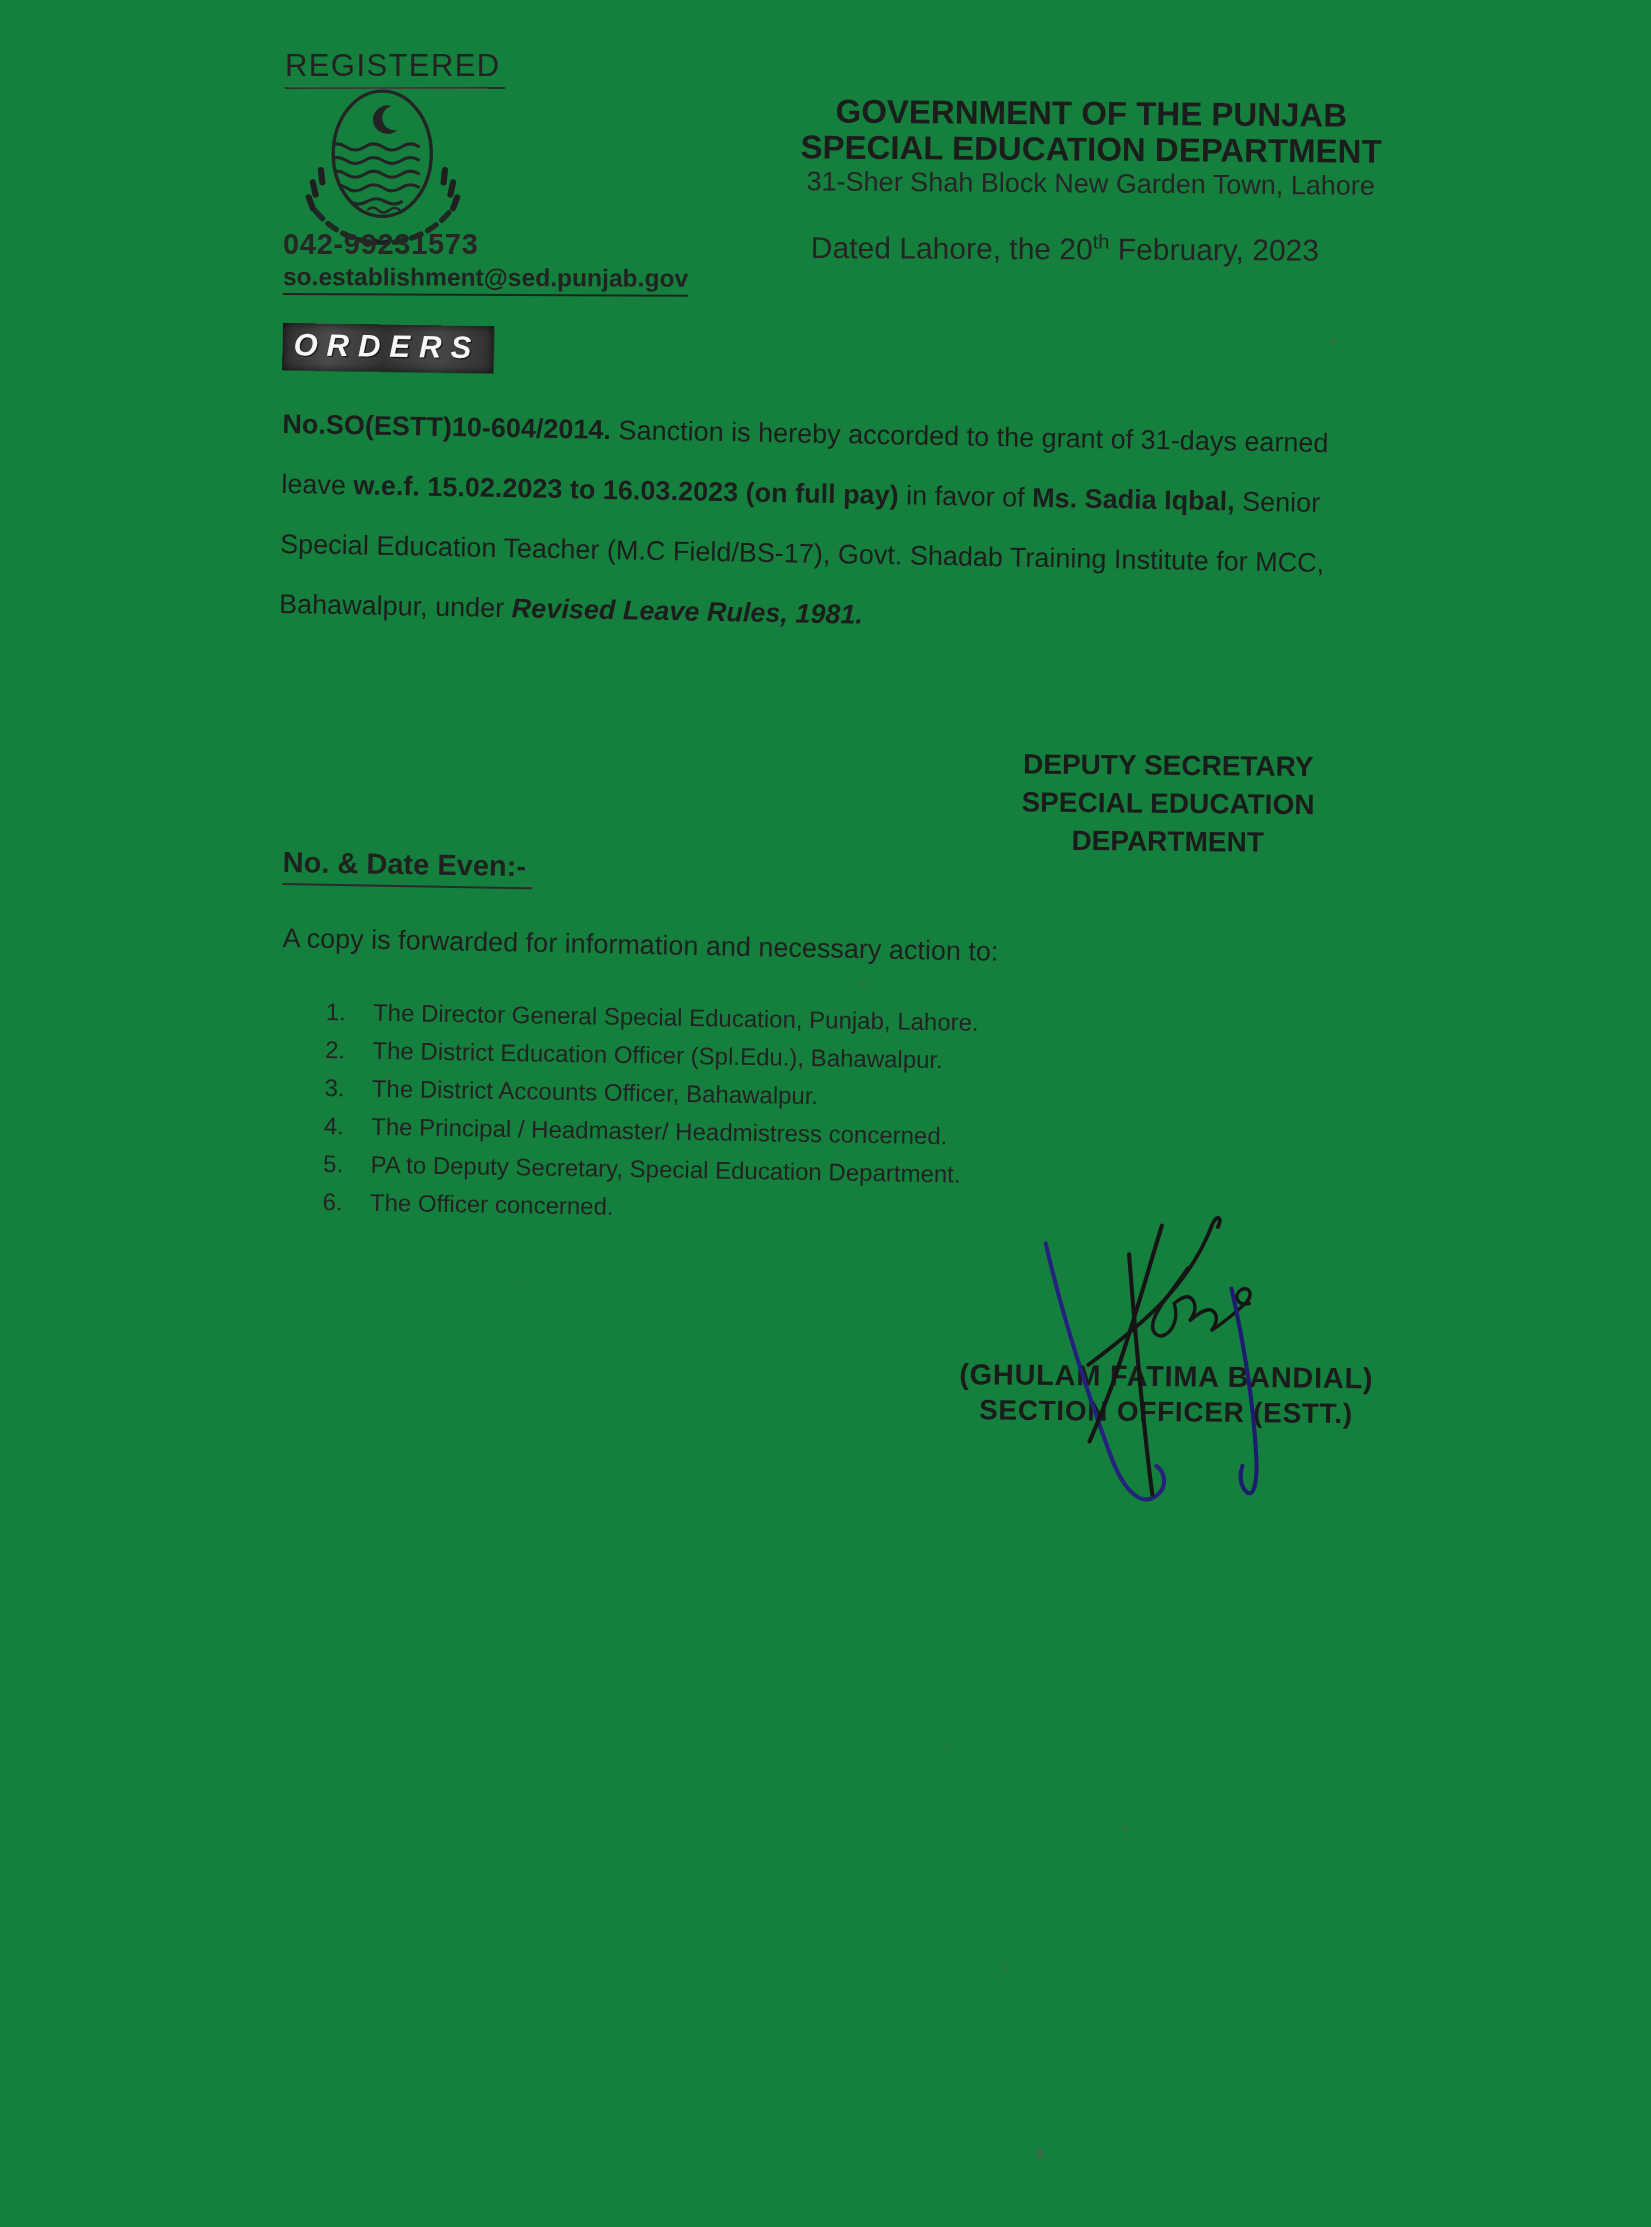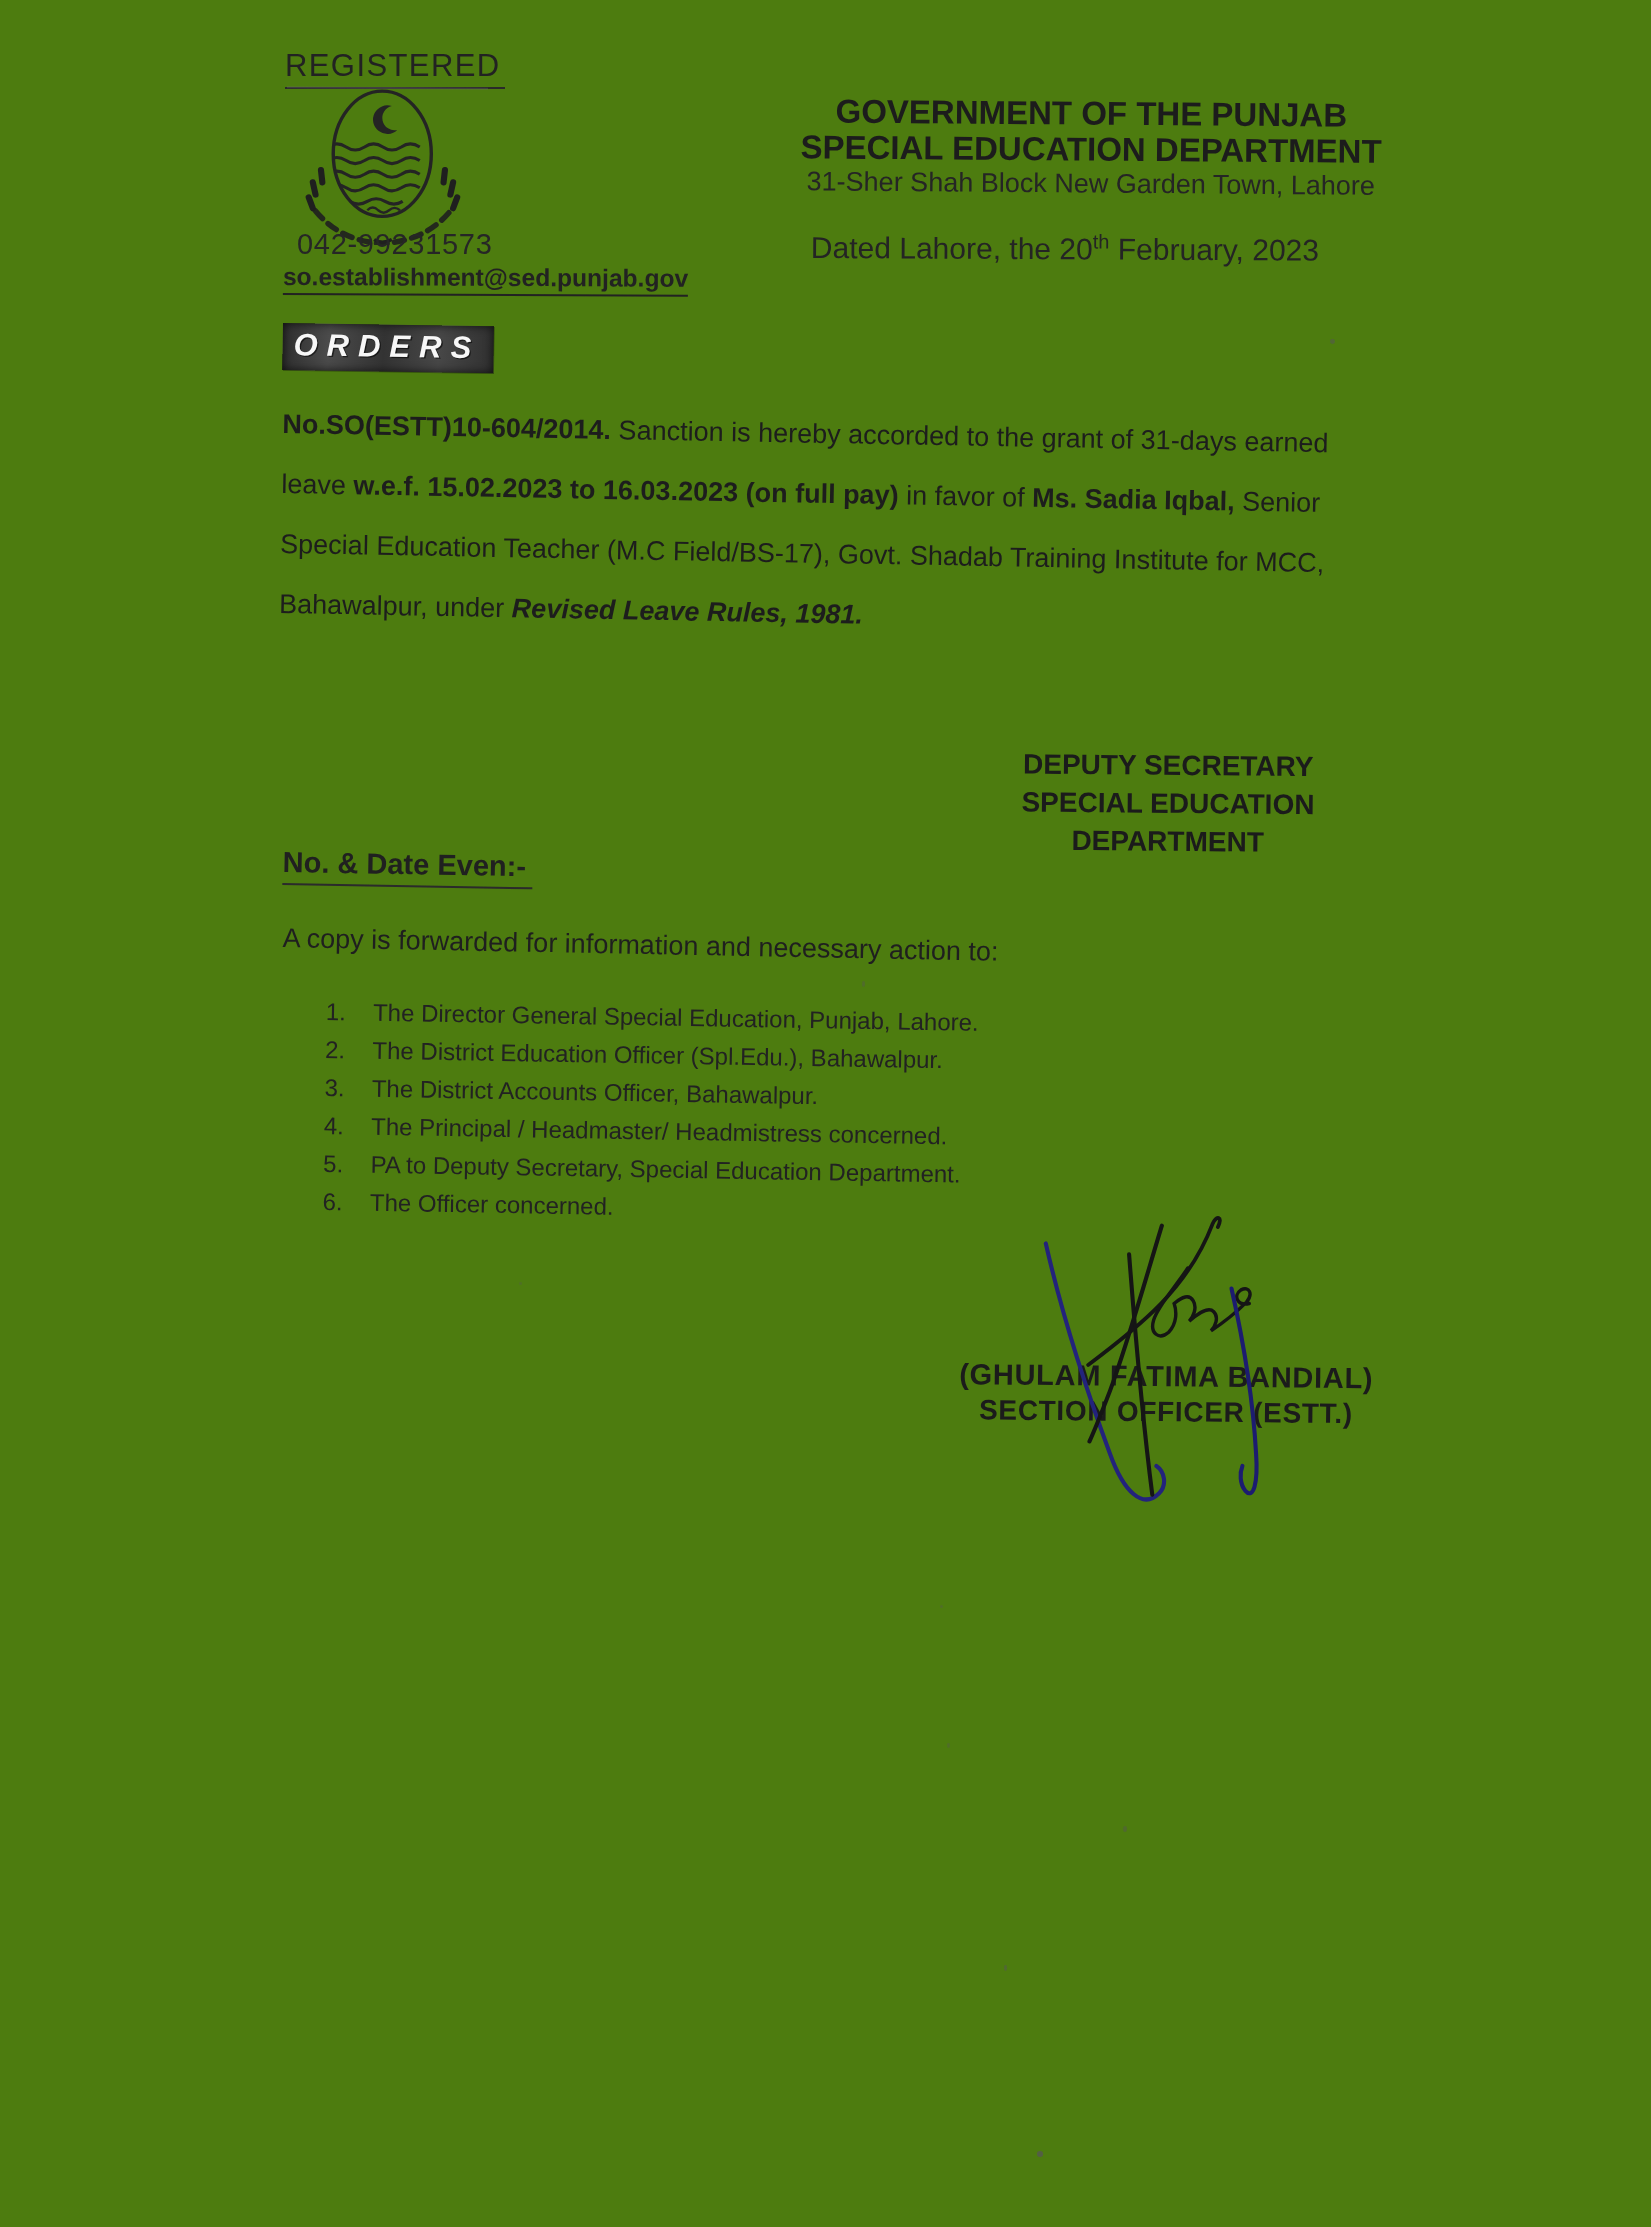--- a/index.html
+++ b/index.html
@@ -1,19 +1,19 @@
 <!DOCTYPE html>
 <html style="font-size:11px"><head>
 <meta charset="utf-8">
 <style>
   html,body{margin:0;padding:0;background:#e8e8e8;}
   .sheet{
     position:relative;
     width:1652px;height:2227px;
-    background:#4d7c0f;
+    background:#15803d;
     overflow:hidden;
     font-family:"Liberation Sans", sans-serif;
     color:#1e1e1e;
   }
   .abs{position:absolute;}
 
   
   .registered{
     left:285px;top:48px;
     font-size:31px;font-weight:500;letter-spacing:1.4px;
@@ -21,22 +21,22 @@
     border-bottom:2.7px solid #2a2a2a;
     padding:0 4.1px 2.7px 0;
   }
   .registered-echo{
     left:287px;top:87px;width:201px;height:2px;
     background:#6a6a6a;opacity:.35;
     transform:rotate(.4deg);
   }
   .crest{left:292px;top:87px;width:186px;height:158px;}
   .phone{
-    left:297px;top:228px;
-    font-size:29px;font-weight:400;letter-spacing:0.7px;color:#262626;
+    left:283px;top:228px;
+    font-size:29px;font-weight:700;letter-spacing:0.7px;color:#262626;
   }
   .email{
     left:283px;top:263px;
     font-size:24.6px;font-weight:700;color:#222;
     border-bottom:2px solid #222;padding-bottom:2px;
     transform:rotate(.25deg);transform-origin:left top;
   }
 
   
   .dept-header{

